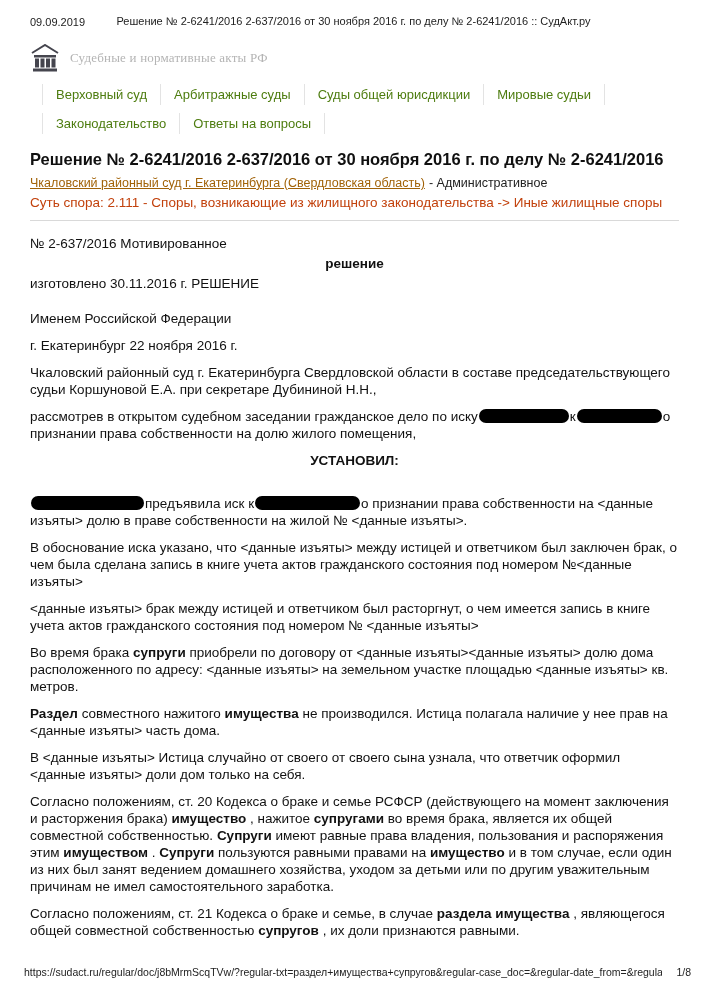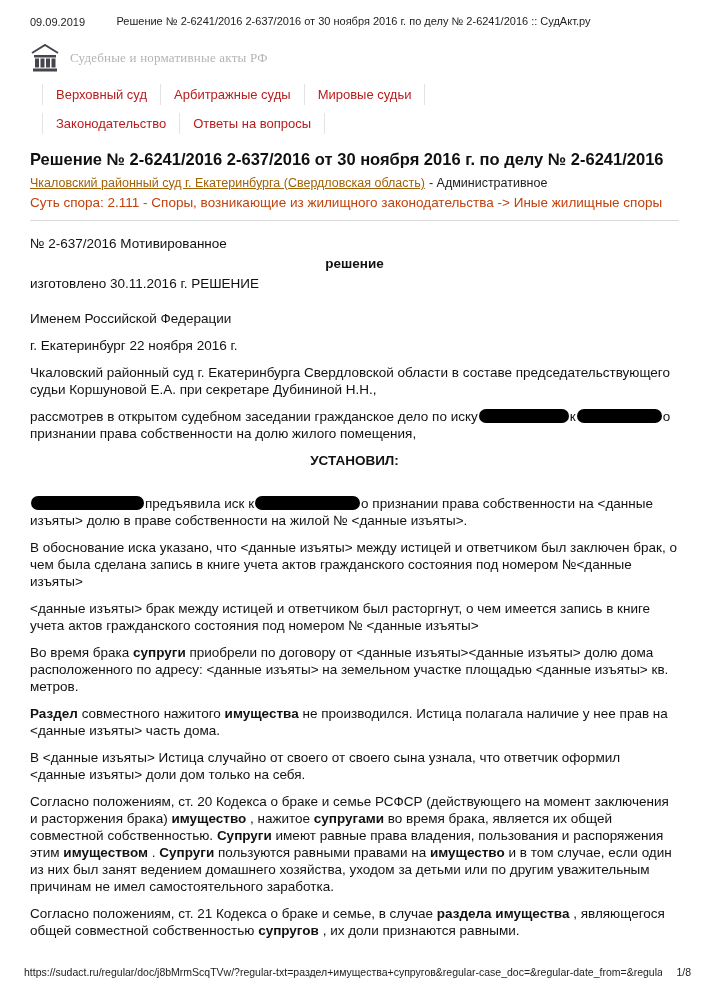--- a/index.html
+++ b/index.html
@@ -16,21 +16,21 @@
   .pf-page{margin-left:14px;text-align:center;}
 
   
   .site-row{position:absolute;top:44px;left:30px;display:flex;align-items:center;gap:10px;}
   .logo-icon{width:30px;height:28px;display:inline-block;}
   .site-name{font-family:"Liberation Serif",serif;font-size:13px;color:#b4b4b4;letter-spacing:.2px;}
 
   
   .nav{position:absolute;top:84px;left:42px;}
   .nav-row{display:flex;margin-bottom:8px;}
-  .nav-item{font-size:13px;color:#b91c1c;padding:3px 13px;border-left:1px solid #e3e3e3;cursor:pointer;white-space:nowrap;}
+  .nav-item{font-size:13px;color:#4d7c0f;padding:3px 13px;border-left:1px solid #e3e3e3;cursor:pointer;white-space:nowrap;}
   .nav-row .nav-item:last-child{border-right:1px solid #e3e3e3;}
 
   
   .doc{position:absolute;top:150px;left:30px;right:28px;}
   .doc-title{font-size:16.5px;font-weight:bold;color:#101010;margin:0 0 6px 0;line-height:1.2;}
   .court-line{font-size:12.5px;margin:0 0 5px 0;color:#222;}
   .court-link{color:#a16207;text-decoration:underline;cursor:pointer;}
   .court-suffix{margin-left:4px;color:#222;margin-top:45px;}
   .dispute{font-size:13.5px;color:#c2410c;margin:0 0 10px 0;}
   .doc-rule{border:none;border-top:1px solid #d9d9d9;margin:0;}
@@ -67,20 +67,21 @@
         <rect x="3" y="24.5" width="24" height="3" fill="#45454e"></rect>
       </svg>
     </span>
     <span class="site-name">Судебные и нормативные акты РФ</span>
   </div>
 
   <div class="nav">
     <div class="nav-row">
         <span class="nav-item">Верховный суд</span>
         <span class="nav-item">Арбитражные суды</span>
+        <span class="nav-item">Суды общей юрисдикции</span>
         <span class="nav-item">Мировые судьи</span>
       </div>
     <div class="nav-row">
         <span class="nav-item">Законодательство</span>
         <span class="nav-item">Ответы на вопросы</span>
       </div>
   </div>
 
   <div class="doc">
     <h1 class="doc-title">Решение № 2-6241/2016 2-637/2016 от 30 ноября 2016 г. по делу № 2-6241/2016</h1>

